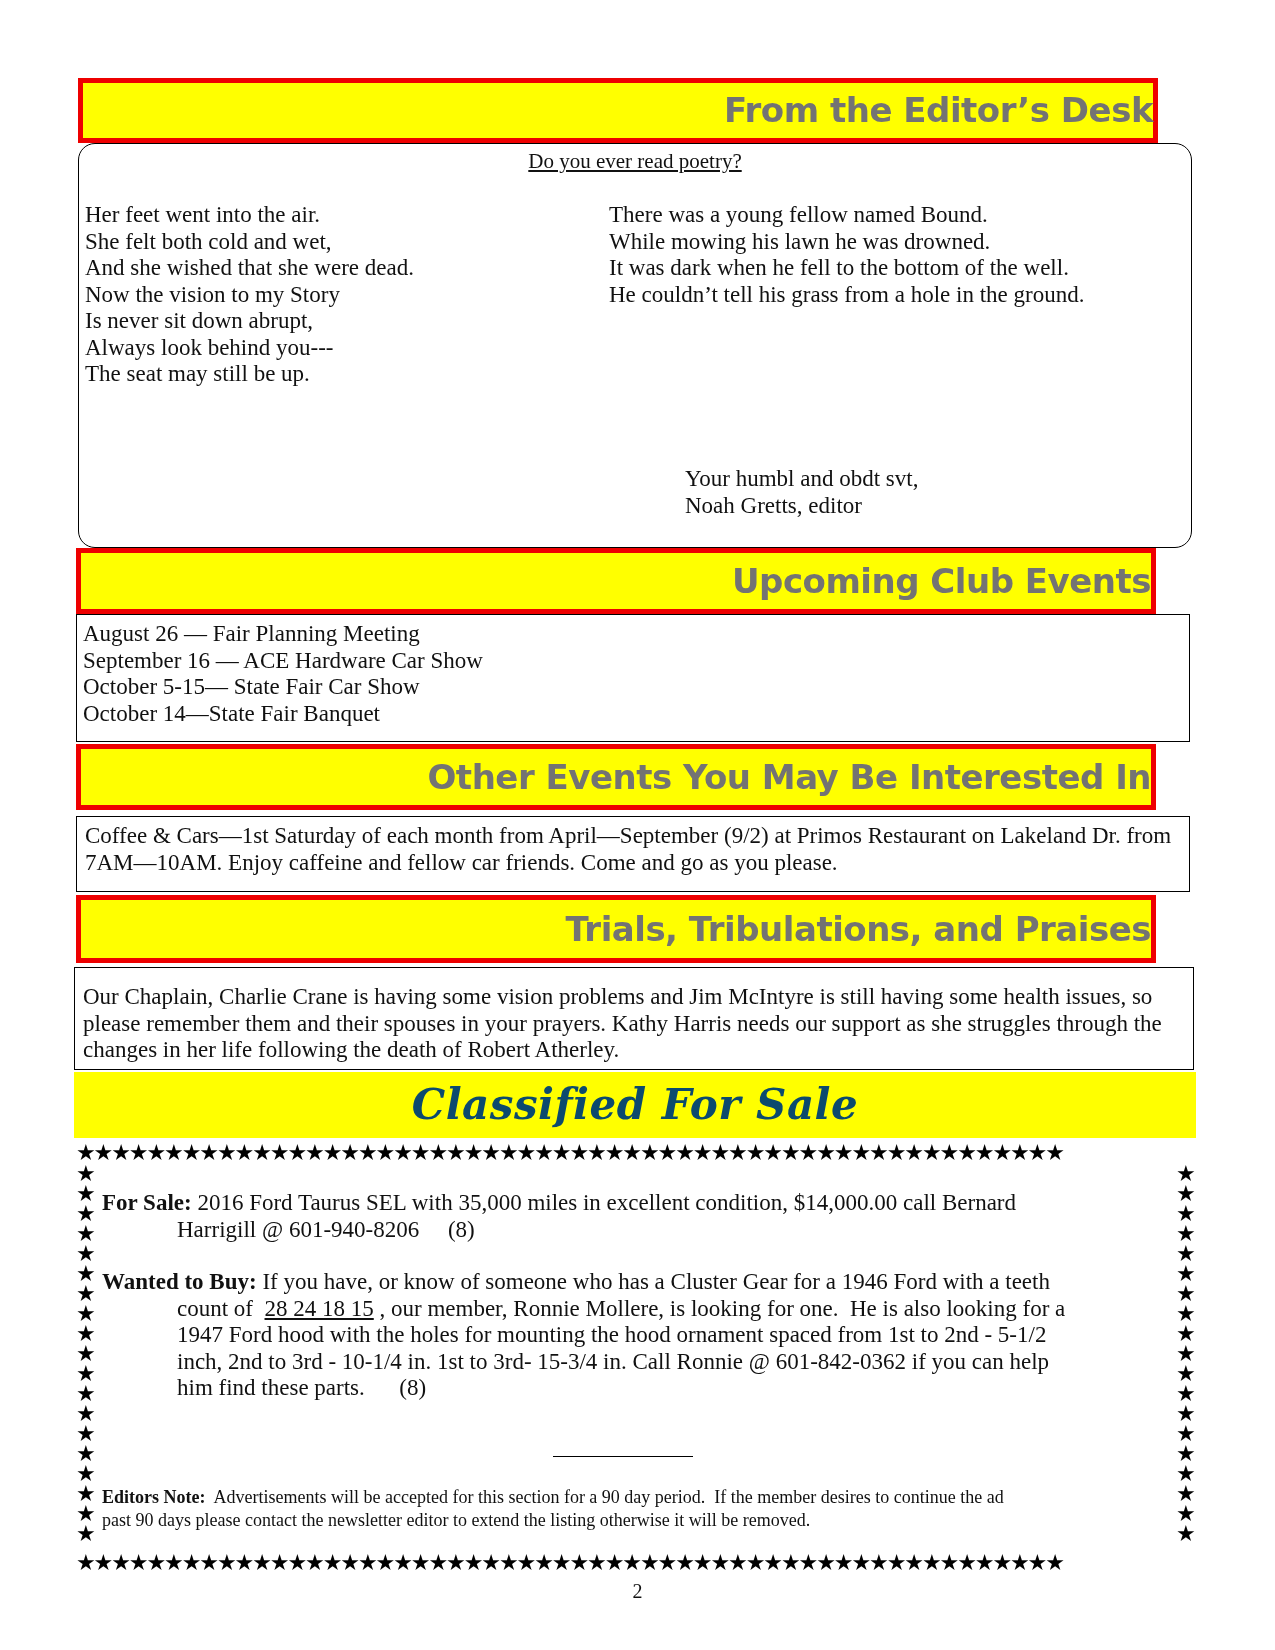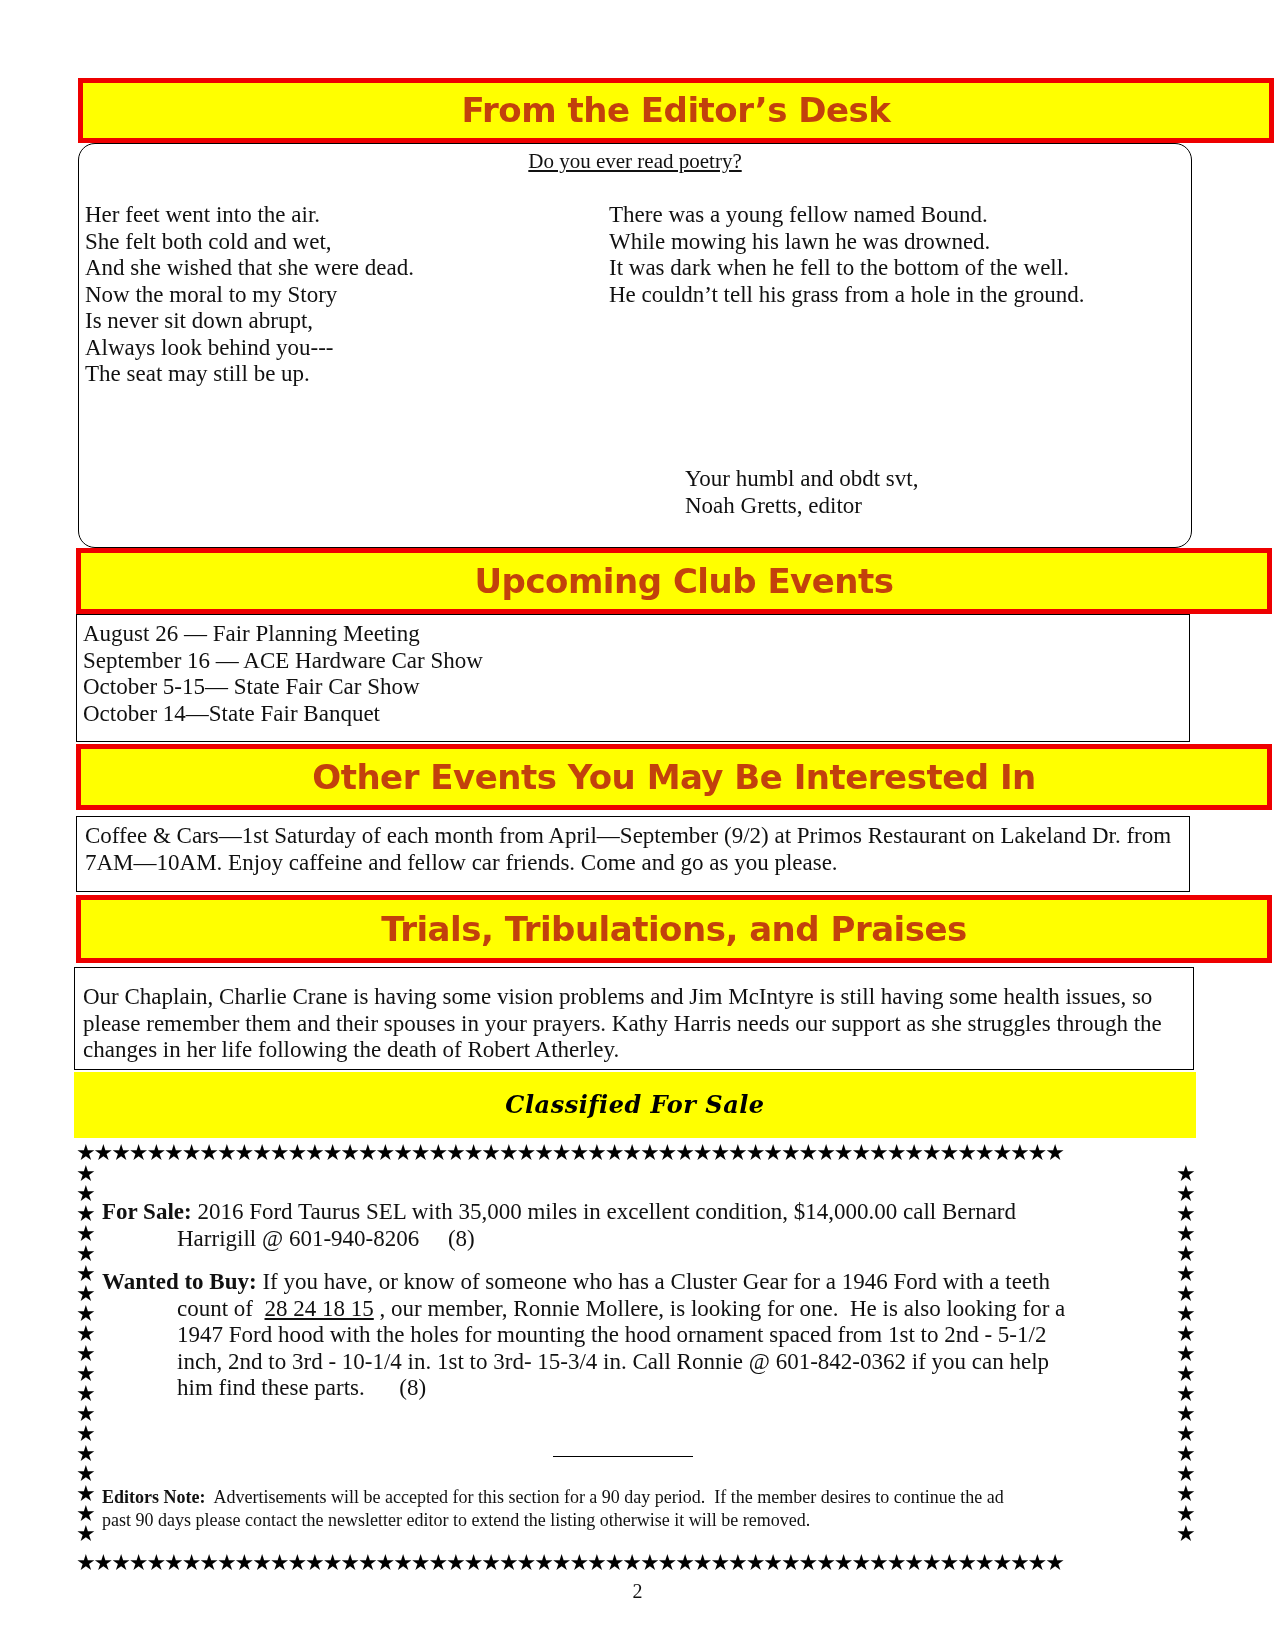--- a/index.html
+++ b/index.html
@@ -1,28 +1,28 @@
 <!DOCTYPE html>
 <html><head>
 <meta charset="utf-8">
 <style>
   html, body { margin: 0; padding: 0; background: #ffffff; }
   body { width: 1275px; height: 1650px; position: relative; overflow: hidden;
          font-family: "Liberation Serif", "DejaVu Serif", serif; color: #111; }
-  .banner { position: absolute; left: 78px; width: 1196px; background: #ffff00;
-            border: 5px solid #ee0000; box-sizing: border-box; text-align: center;
+  .banner { position: absolute; left: 78px; width: 1080px; background: #ffff00;
+            border: 5px solid #ee0000; box-sizing: border-box; text-align: right;
             font-family: "DejaVu Sans", "Liberation Sans", sans-serif; font-weight: bold;
-            color: #c2410c; letter-spacing: -0.5px; }
+            color: #737373; letter-spacing: -0.5px; }
   .box { position: absolute; left: 78px; width: 1114px; border: 1.5px solid #000;
          box-sizing: border-box; background: #fff; font-size: 23px; line-height: 26.5px; }
   .poem-line { display: block; white-space: nowrap; }
   .classified-banner { position: absolute; left: 74px; top: 1072px; width: 1122px; height: 66px;
                        background: #ffff00; text-align: center; }
   .classified-title { font-family: "DejaVu Serif", serif; font-weight: bold; font-style: italic;
-                      color: #000000; font-size: 24px; line-height: 66px; letter-spacing: 0.5px; }
+                      color: #0c4a6e; font-size: 42px; line-height: 66px; letter-spacing: 0.5px; }
   .star-row { position: absolute; font-size: 22px; line-height: 22px; color: #000; white-space: nowrap;
               letter-spacing: -2.1px; font-family: "DejaVu Sans", sans-serif; overflow: hidden; }
   .star-col { position: absolute; font-size: 22px; line-height: 20px; color: #000; width: 22px;
               font-family: "DejaVu Sans", sans-serif; overflow: hidden; }
   .ad { position: absolute; left: 102px; width: 1060px; font-size: 23px; line-height: 26.5px; }
   .ad .lbl { font-weight: bold; }
   .ad .cont { padding-left: 75px; display: block; }
   .note { position: absolute; left: 102px; width: 1080px; font-size: 18px; line-height: 23px; }
   .note .lbl { font-weight: bold; }
   u { text-decoration: underline; }
@@ -34,21 +34,21 @@
   <span style="font-size:34px;line-height:55px;">From the Editor’s Desk</span>
 </div>
 <div class="box" style="top:143px;height:405px;border-radius:17px;">
   <div style="position:absolute;left:0;right:0;top:4px;text-align:center;font-size:21px;">
     <u>Do you ever read poetry?</u>
   </div>
   <div style="position:absolute;left:6px;top:58px;" id="poemLeft">
       <span class="poem-line">Her feet went into the air.</span>
       <span class="poem-line">She felt both cold and wet,</span>
       <span class="poem-line">And she wished that she were dead.</span>
-      <span class="poem-line">Now the moral to my Story</span>
+      <span class="poem-line">Now the vision to my Story</span>
       <span class="poem-line">Is never sit down abrupt,</span>
       <span class="poem-line">Always look behind you---</span>
       <span class="poem-line">The seat may still be up.</span>
     </div>
   <div style="position:absolute;left:530px;top:58px;" id="poemRight">
       <span class="poem-line">There was a young fellow named Bound.</span>
       <span class="poem-line">While mowing his lawn he was drowned.</span>
       <span class="poem-line">It was dark when he fell to the bottom of the well.</span>
       <span class="poem-line">He couldn’t tell his grass from a hole in the ground.</span>
     </div>
@@ -86,21 +86,21 @@
 
 <div class="classified-banner">
   <span class="classified-title">Classified For Sale</span>
 </div>
 
 <div class="star-row" style="left:76px;top:1142px;width:1122px;" id="starTop">★★★★★★★★★★★★★★★★★★★★★★★★★★★★★★★★★★★★★★★★★★★★★★★★★★★★★★★★</div>
 <div class="star-row" style="left:76px;top:1552px;width:1122px;" id="starBottom">★★★★★★★★★★★★★★★★★★★★★★★★★★★★★★★★★★★★★★★★★★★★★★★★★★★★★★★★</div>
 <div class="star-col" style="left:76px;top:1164px;height:388px;" id="starLeft">★<br>★<br>★<br>★<br>★<br>★<br>★<br>★<br>★<br>★<br>★<br>★<br>★<br>★<br>★<br>★<br>★<br>★<br>★</div>
 <div class="star-col" style="left:1176px;top:1164px;height:388px;" id="starRight">★<br>★<br>★<br>★<br>★<br>★<br>★<br>★<br>★<br>★<br>★<br>★<br>★<br>★<br>★<br>★<br>★<br>★<br>★</div>
 
-<div class="ad" style="top:1190px;margin-top:9px;">
+<div class="ad" style="top:1190px;">
   <span class="lbl">For Sale:</span><span> 2016 Ford Taurus SEL with 35,000 miles in excellent condition, $14,000.00 call Bernard</span>
   <span class="cont" style="white-space:pre;">Harrigill @ 601-940-8206     (8)</span>
 </div>
 
 <div class="ad" style="top:1269px;">
   <span class="lbl">Wanted to Buy:</span><span> If you have, or know of someone who has a Cluster Gear for a 1946 Ford with a teeth</span>
   <span class="cont" style="white-space:pre;"><span>count of  </span><u>28 24 18 15</u><span> , our member, Ronnie Mollere, is looking for one.  He is also looking for a</span></span>
   <span class="cont">1947 Ford hood with the holes for mounting the hood ornament spaced from 1st to 2nd - 5-1/2</span>
   <span class="cont">inch, 2nd to 3rd - 10-1/4 in. 1st to 3rd- 15-3/4 in.  Call Ronnie @ 601-842-0362 if you can help</span>
   <span class="cont" style="white-space:pre;">him find these parts.      (8)</span>

